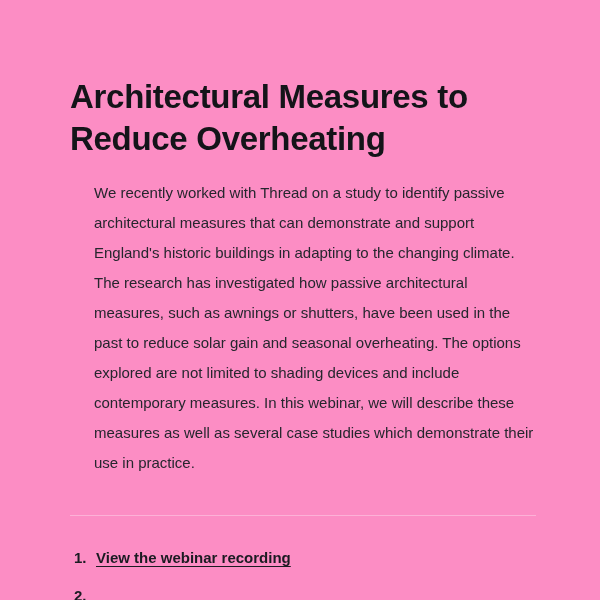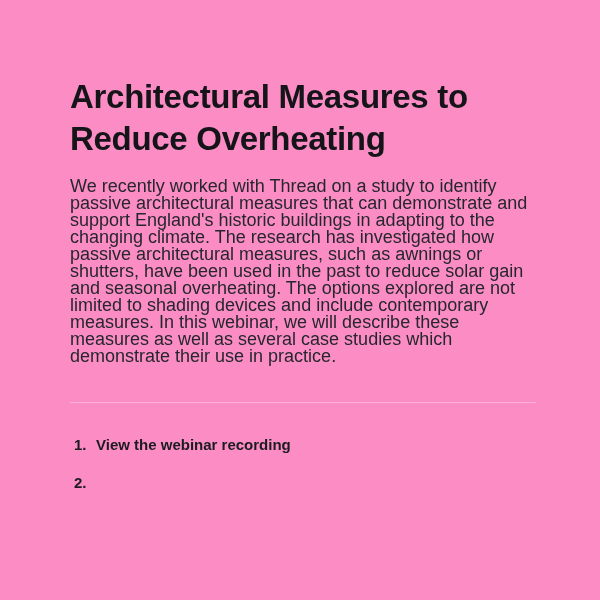--- a/index.html
+++ b/index.html
@@ -25,24 +25,25 @@
   h1.page-title {
     font-size: 33px;
     line-height: 42px;
     font-weight: 700;
     letter-spacing: -0.3px;
     color: #141419;
     margin-bottom: 18px;
   }
 
   p.body-text {
-    font-size: 18px;
-    line-height: 17px;
+    font-size: 15px;
+    line-height: 30px;
     color: #26262e;
     margin-bottom: 16px;
+    margin-left: 24px;
   }
 
   p.audience-text {
     font-size: 15px;
     line-height: 21.5px;
     color: #26262e;
     margin-top: 15px;
   }
 
   hr.divider {
@@ -66,20 +67,21 @@
   }
 
   .list-number {
     color: #1b1b22;
     min-width: 22px;
     display: inline-block;
   }
 
   a.resource-link {
     color: #1b1b22;
+    text-decoration: underline;
     text-decoration-thickness: 1px;
     text-underline-offset: 3px;
     cursor: pointer;
   }
 </style>
 </head>
 <body>
 
 <div class="content">
 

